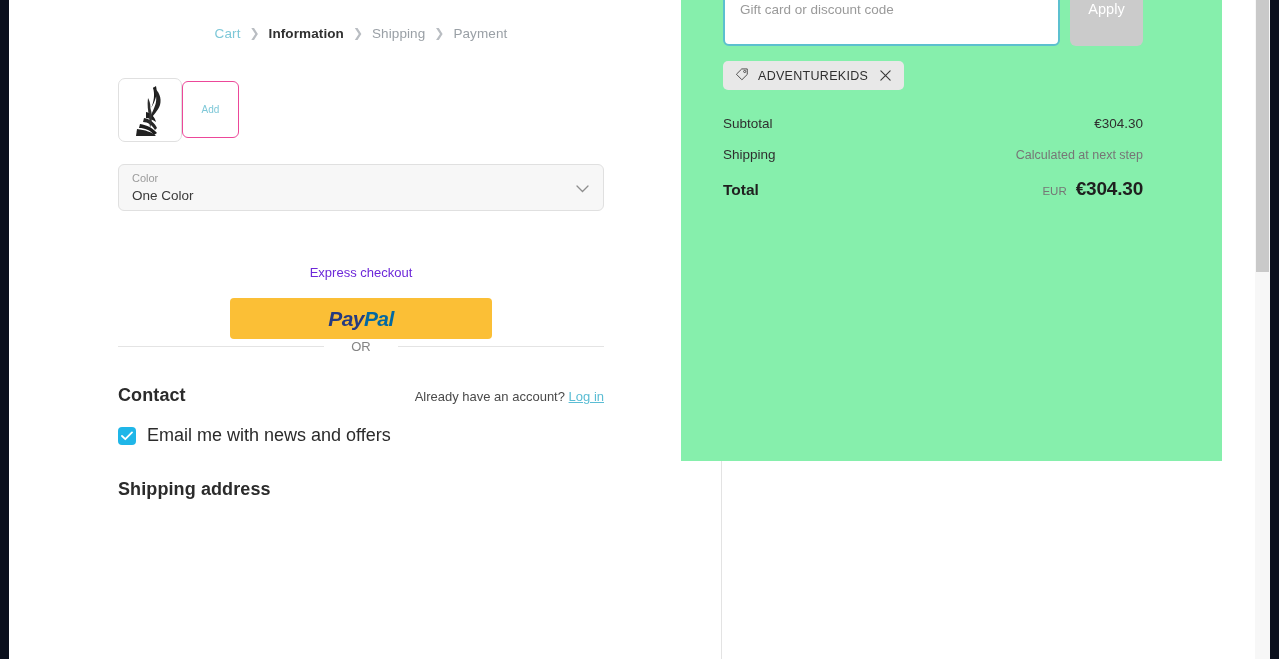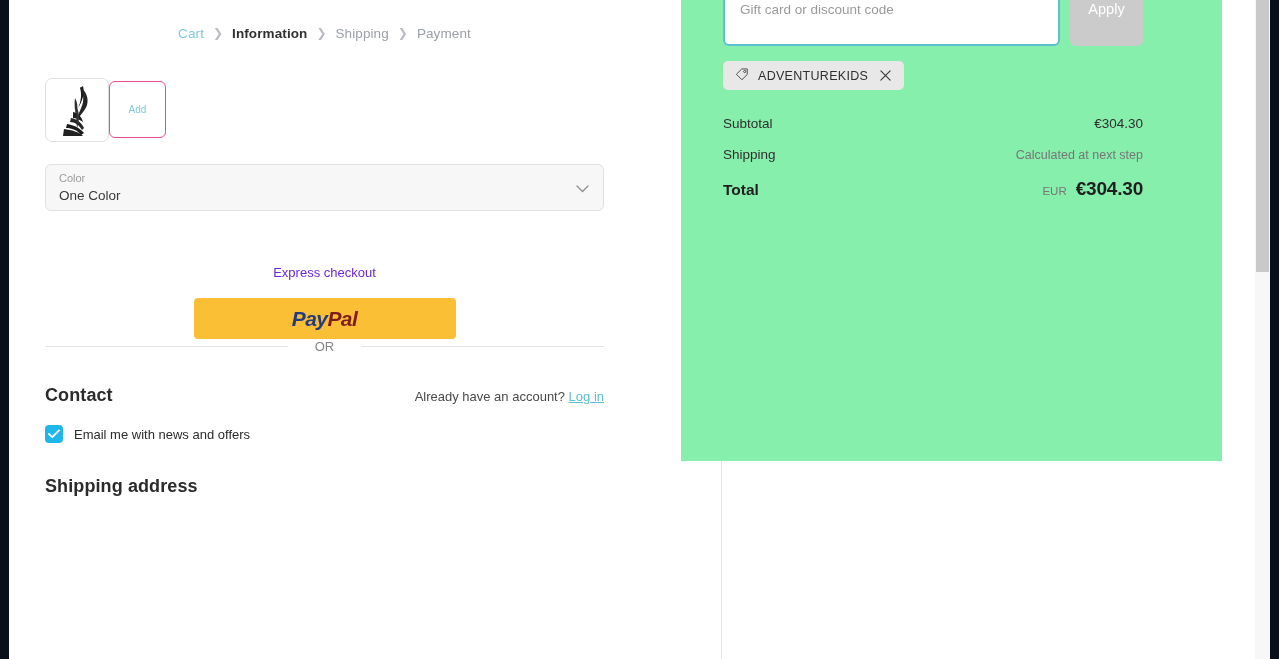--- a/index.html
+++ b/index.html
@@ -59,21 +59,21 @@
     left: 9px; top: 0;
     width: 713px; height: 659px;
     background: #ffffff;
     border-right: 1px solid #e3e3e3;
     overflow: hidden;
   }
 
   .inner {
     position: relative;
     width: 653px;
-    padding-left: 36px;
+    padding-left: 109px;
     padding-right: 58px;
   }
 
   
   .breadcrumb {
     display: flex;
     align-items: center;
     justify-content: center;
     gap: 9px;
     height: 30px;
@@ -200,21 +200,21 @@
     justify-content: center;
   }
   .pp-text {
     font-family: "Liberation Sans", sans-serif;
     font-size: 21px;
     font-weight: 700;
     font-style: italic;
     letter-spacing: -0.6px;
   }
   .pp-pay { color: #253b80; }
-  .pp-pal { color: #7f1d1d; }
+  .pp-pal { color: #0369a1; }
 
   
   .or-row {
     display: flex;
     align-items: center;
     gap: 27px;
   }
   .or-line {
     flex: 1 1 auto;
     height: 1px;
@@ -278,21 +278,21 @@
   .checkbox {
     width: 18px; height: 18px;
     background: #1fb6e8;
     border-radius: 4px;
     flex: none;
     display: flex;
     align-items: center;
     justify-content: center;
   }
   .check-label {
-    font-size: 13px;
+    font-size: 18px;
     color: #2b2b2b;
   }
 
   .h-shipping {
     font-size: 18px;
     font-weight: 700;
     color: #2b2b2b;
     letter-spacing: 0.1px;
     margin-top: 33px;
   }

